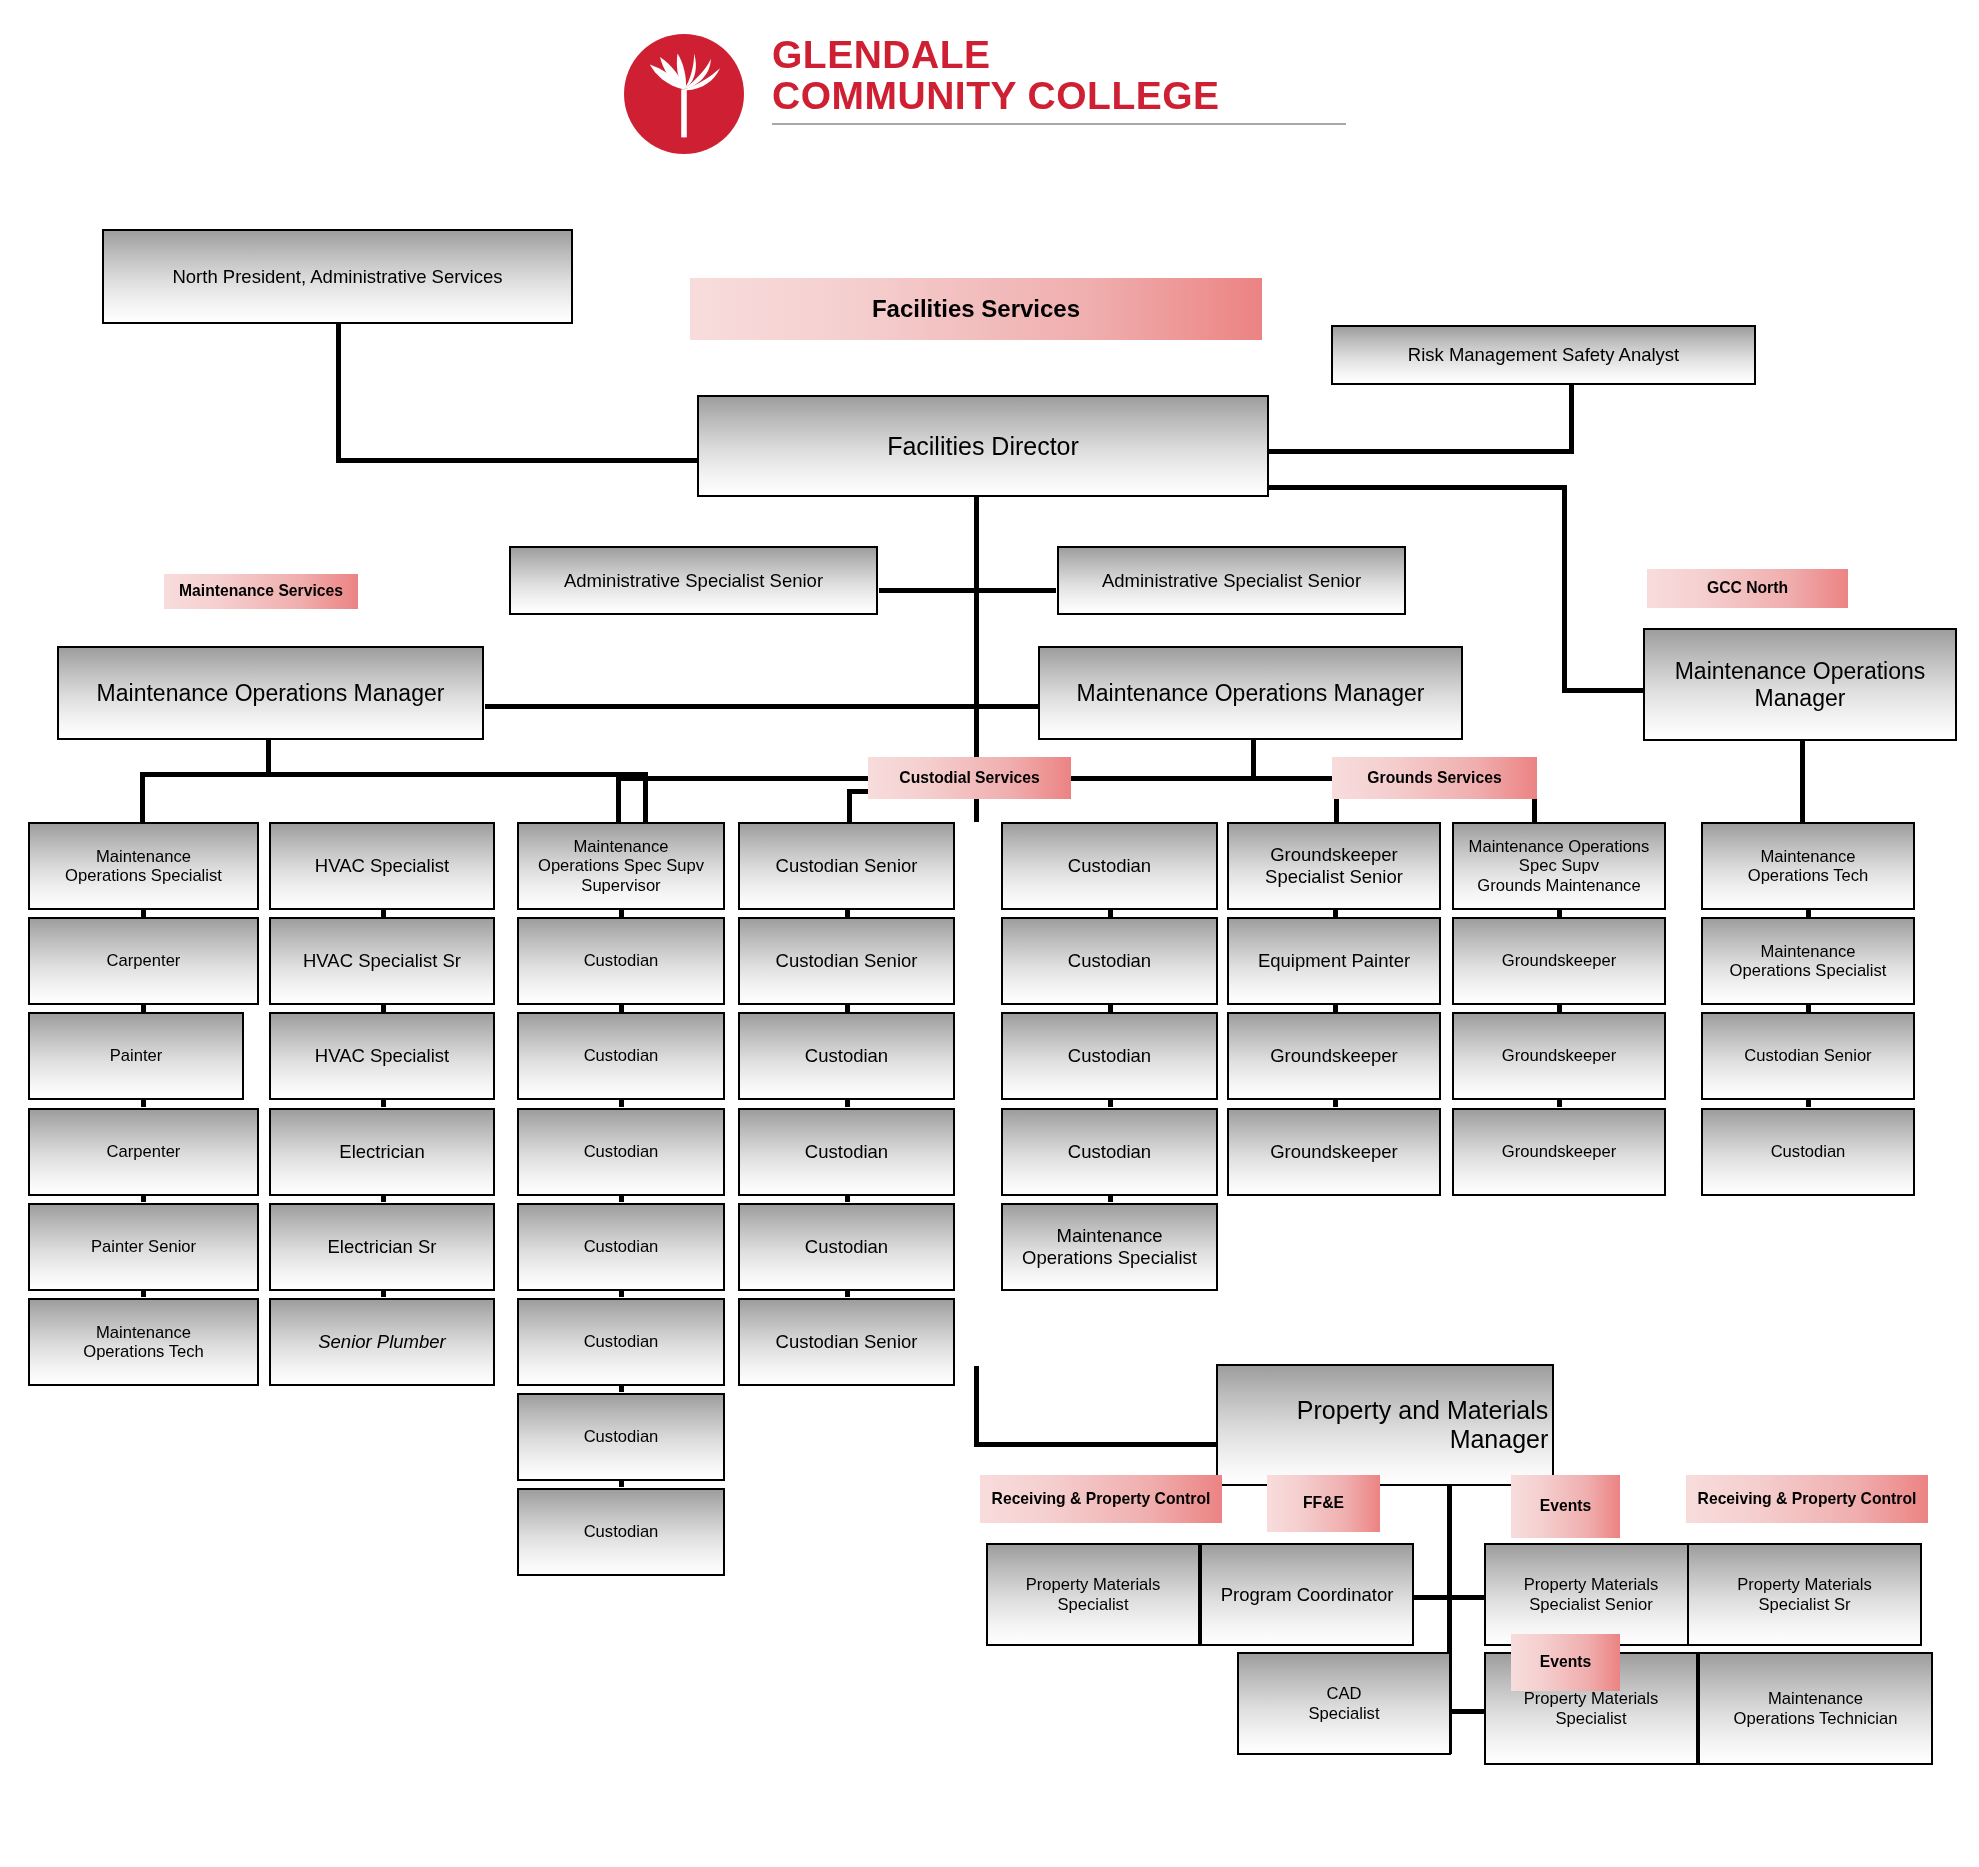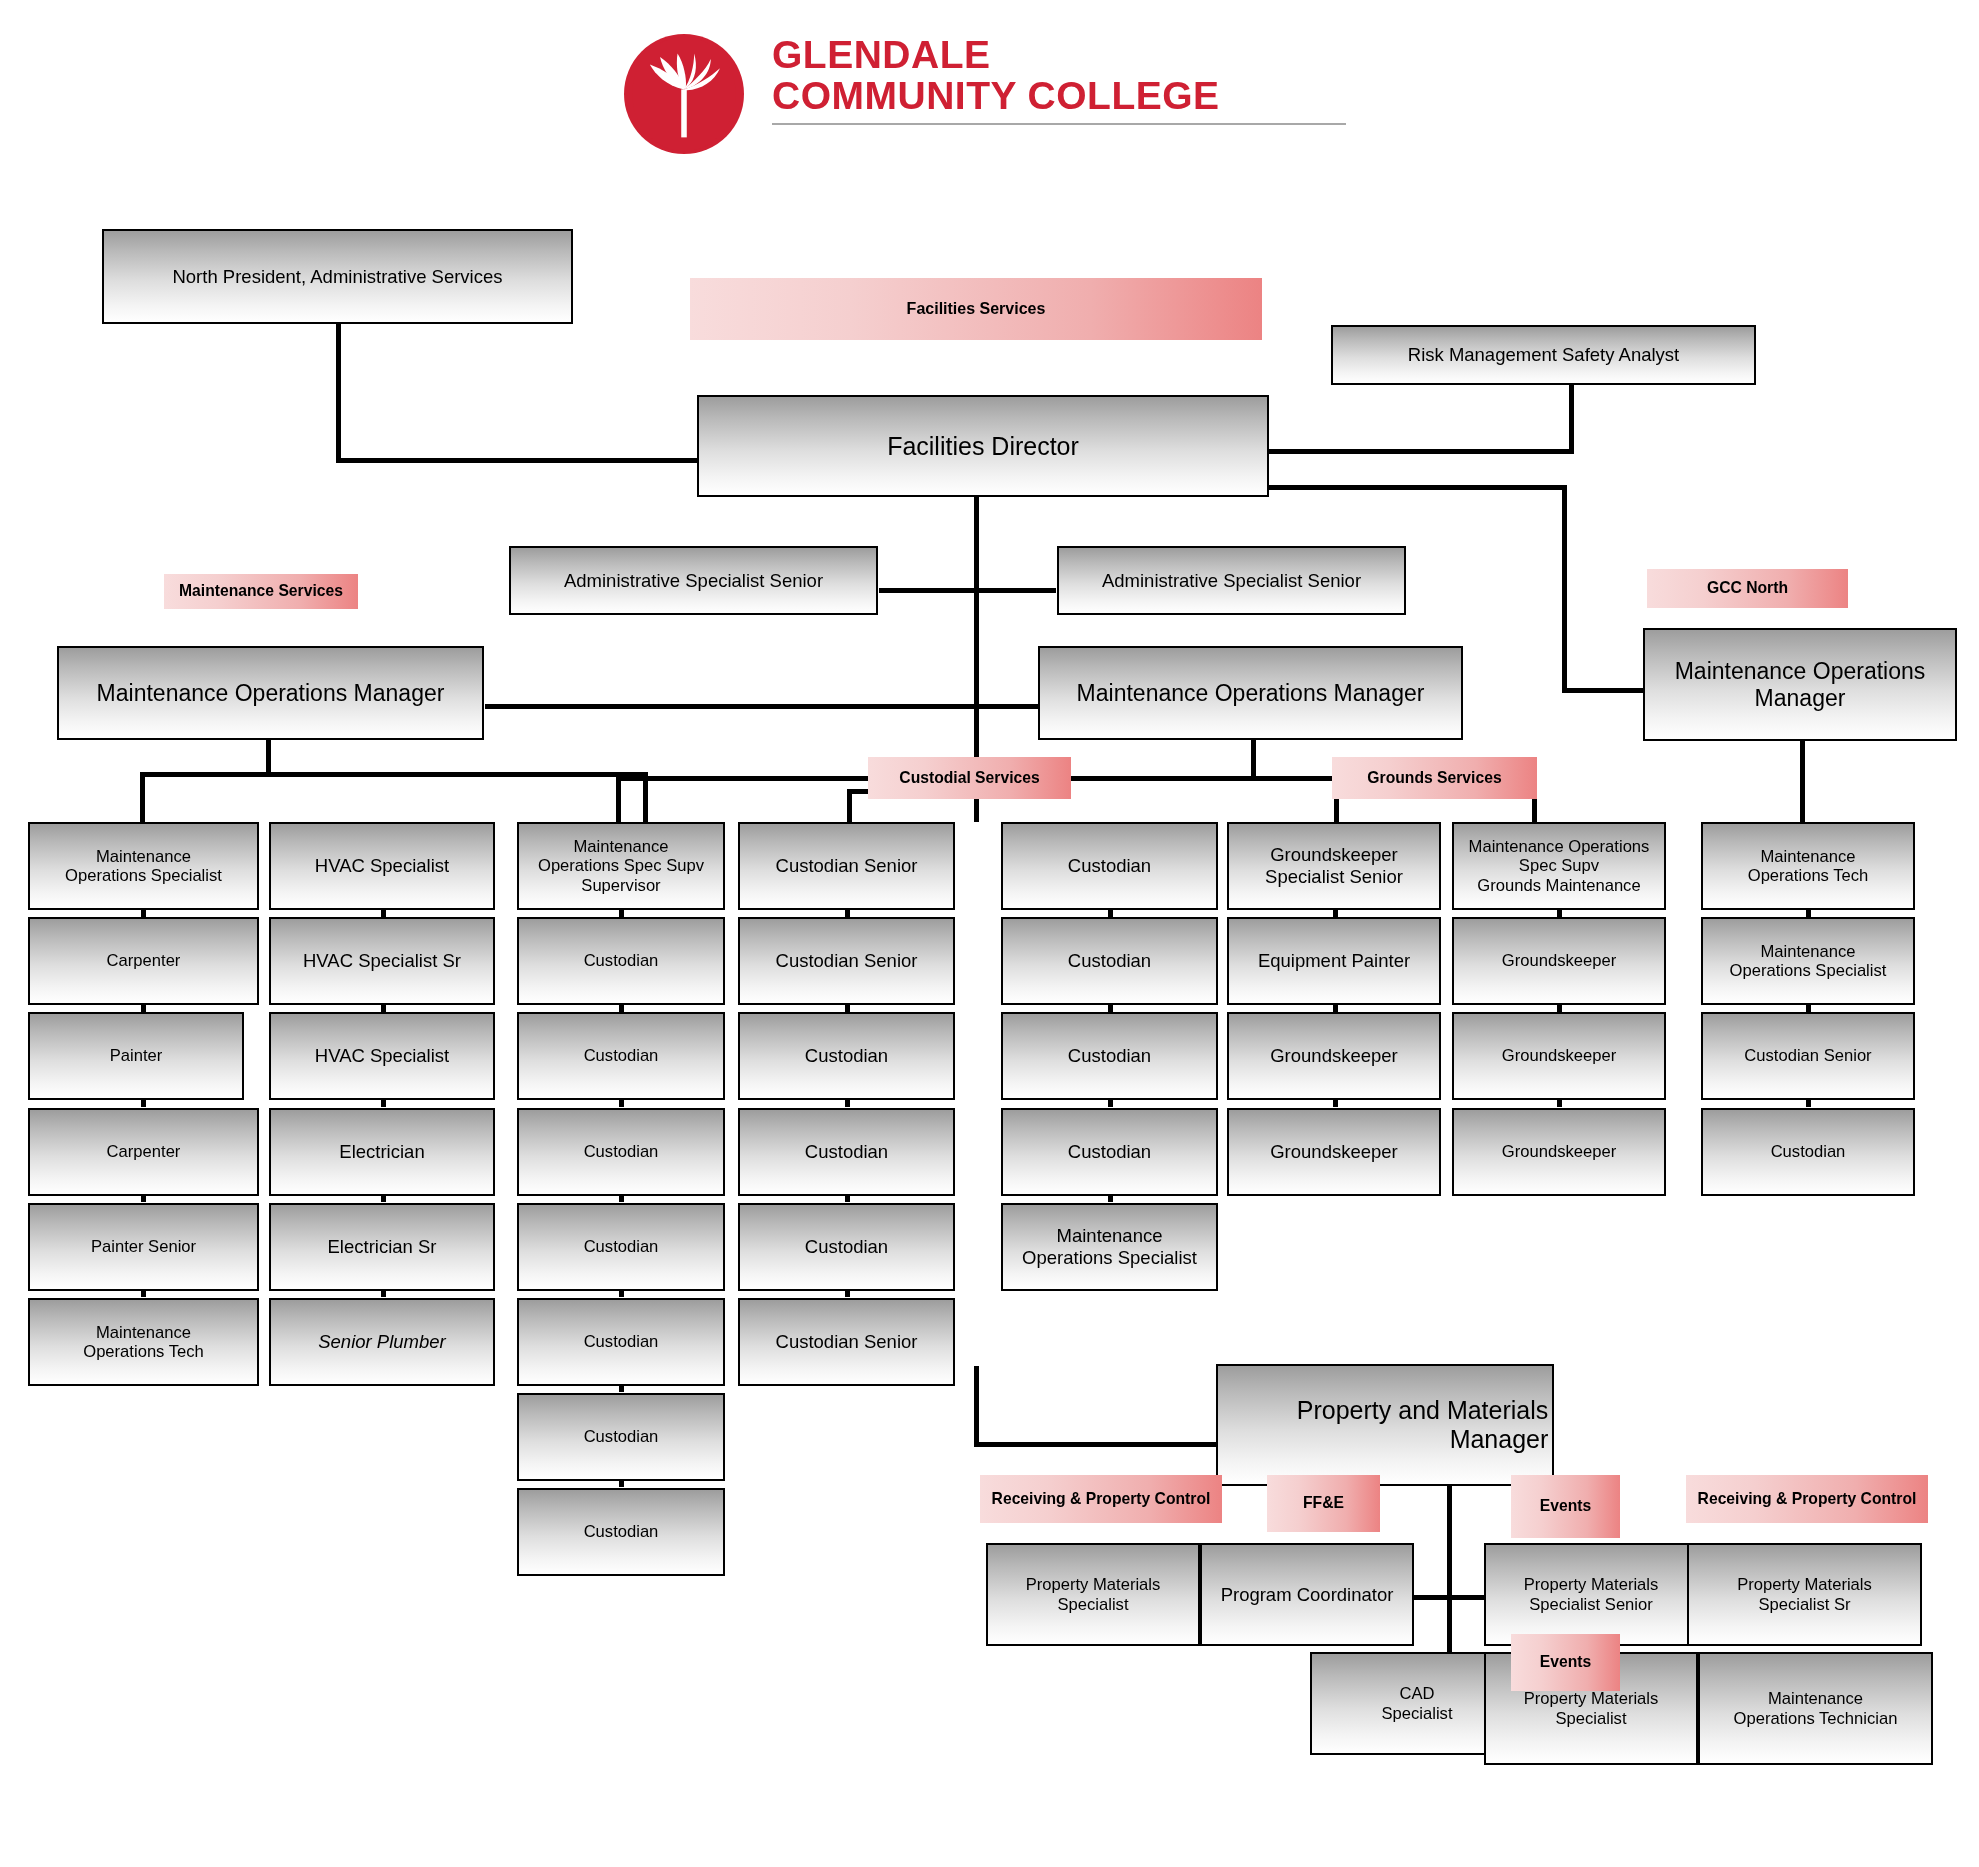--- a/index.html
+++ b/index.html
@@ -55,21 +55,21 @@
     box-sizing:border-box;
     background:linear-gradient(to right,#f8dcdc 0%, #f5cfcf 28%, #f0aeae 70%, #ec8383 100%);
     display:flex;align-items:center;justify-content:center;
     text-align:center;
     font-weight:bold;
     color:#000000;
     font-size:15.7px;
     line-height:18.5px;
     z-index:6;
   }
-  .banner.title{font-size:16px;line-height:28px;}
+  .banner.title{font-size:24px;line-height:28px;}
 </style>
 </head>
 <body>
 
 <div id="canvas">
 
   <div id="logo-wrap">
     <div id="logo-mark">
       <svg width="120" height="120" viewBox="0 0 130 130">
         <ellipse cx="65" cy="65" rx="56" ry="62" fill="#cf2033"></ellipse>
@@ -389,21 +389,21 @@
       </div>
       <div class="box " style="left: 1200px; top: 1543px; width: 214px; height: 103px;">
         <span>Program Coordinator</span>
       </div>
       <div class="box small" style="left: 1484px; top: 1543px; width: 214px; height: 103px;">
         <span>Property Materials<br>Specialist Senior</span>
       </div>
       <div class="box small" style="left: 1687px; top: 1543px; width: 235px; height: 103px;">
         <span>Property Materials<br>Specialist Sr</span>
       </div>
-      <div class="box small" style="left: 1310px; top: 1652px; width: 214px; height: 103px;">
+      <div class="box small" style="left: 1237px; top: 1652px; width: 214px; height: 103px;">
         <span>CAD<br>Specialist</span>
       </div>
       <div class="box small" style="left: 1484px; top: 1652px; width: 214px; height: 113px;">
         <span>Property Materials<br>Specialist</span>
       </div>
       <div class="box small" style="left: 1698px; top: 1652px; width: 235px; height: 113px;">
         <span>Maintenance<br>Operations Technician</span>
       </div>
     </div>
 

